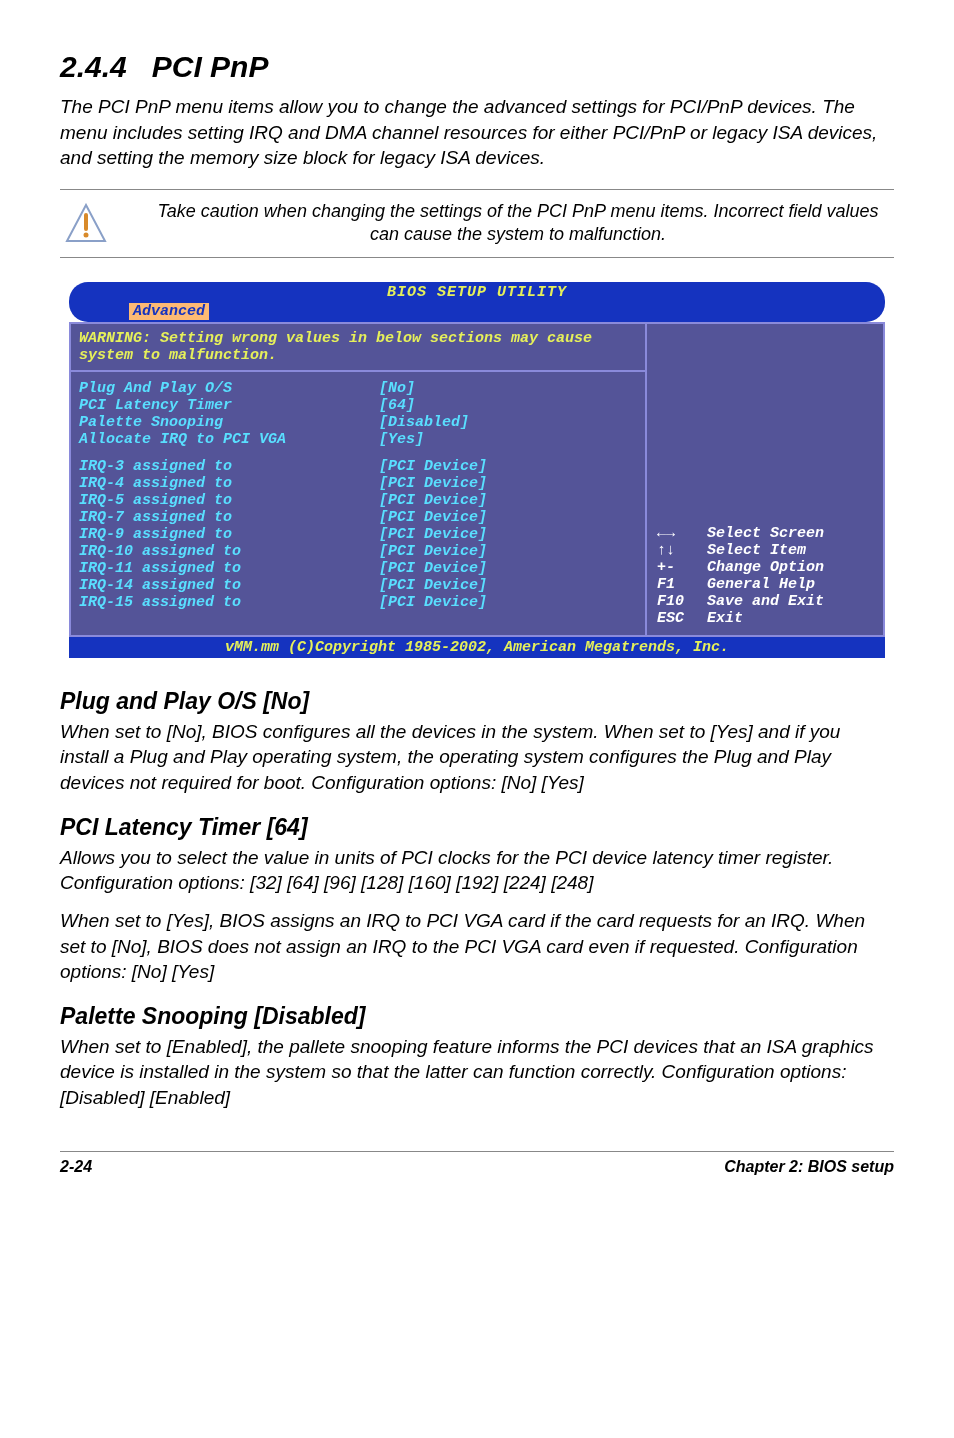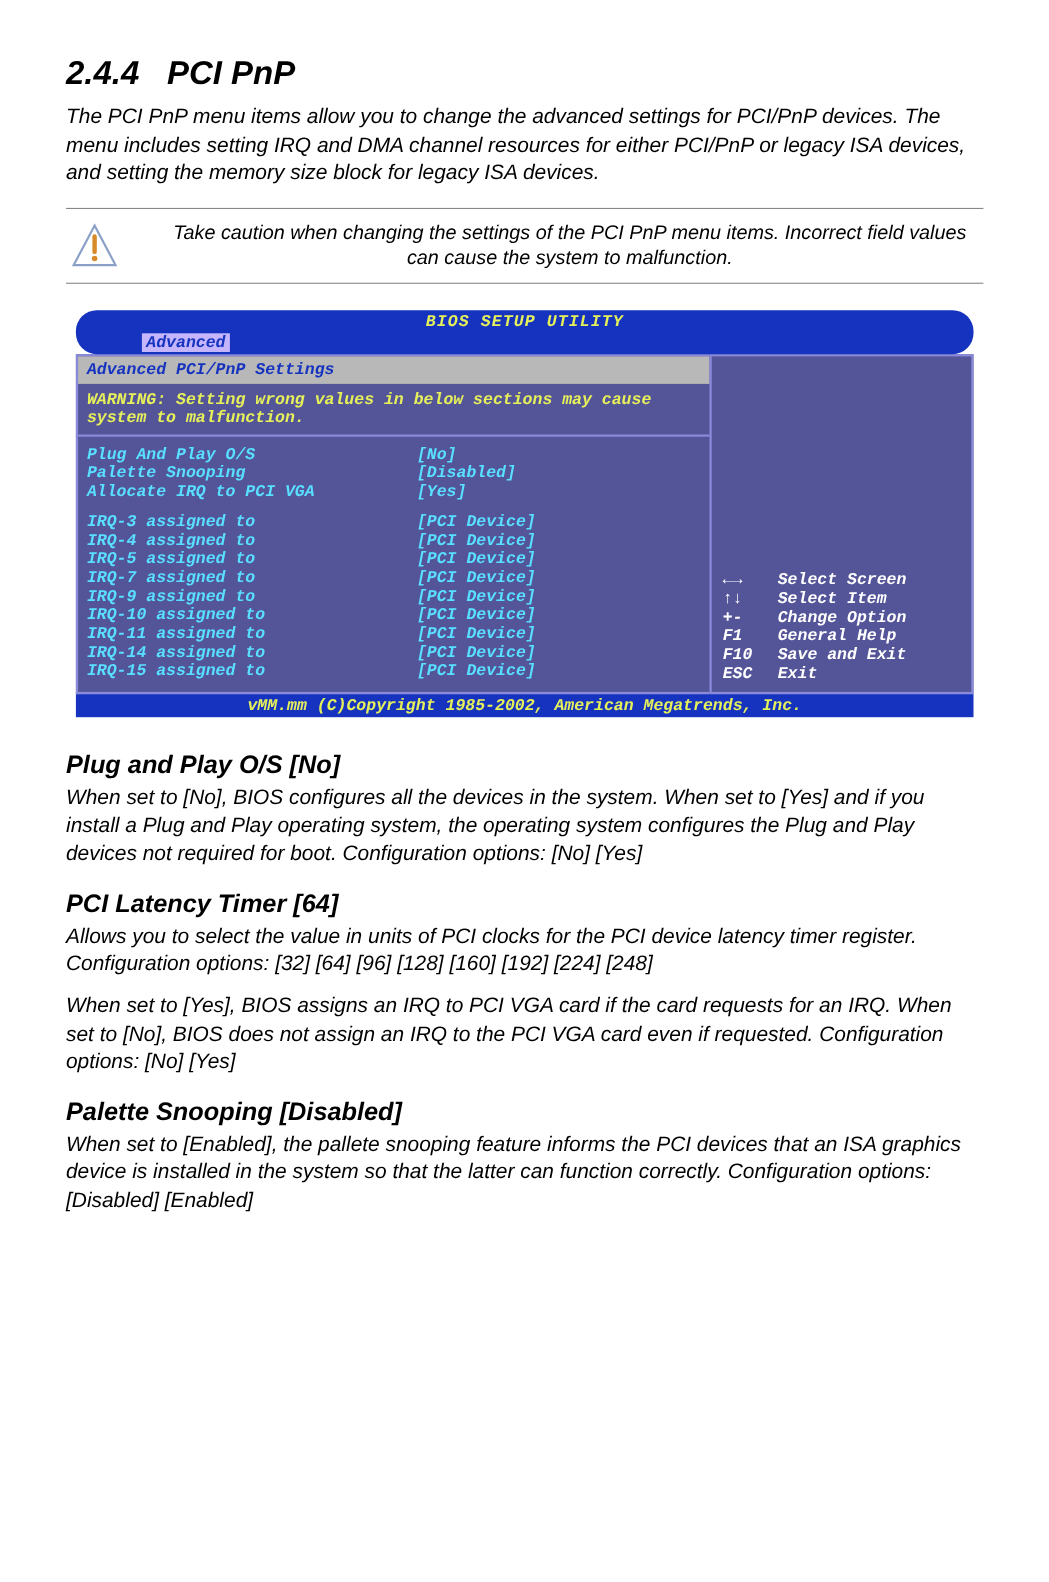--- a/index.html
+++ b/index.html
@@ -62,21 +62,21 @@
     position: relative;
     border-radius: 19px;
   }
   .bios-header-title{ letter-spacing: 1px; }
   .bios-tabs {
     text-align: left;
     padding: 2px 0 2px 60px;
     color: #cfcfff;
   }
   .bios-tab-active {
-    background: #c4b5fd;
+    background: #fdba74;
     color: #1533bf;
     padding: 0 4px;
     font-weight: bold;
   }
   .bios-body {
     display: flex;
     background: #545498;
   }
   .bios-left {
     flex: 1 1 auto;
@@ -100,21 +100,21 @@
     font-weight: bold;
     padding: 4px 8px;
   }
   .bios-warn {
     color: #e6f05a;
     font-weight: bold;
     padding: 6px 8px 6px 8px;
     border-bottom: 2px solid #8a8adb;
   }
   .bios-rows {
-    padding: 8px 8px 10px 8px;
+    padding: 8px 8px 24px 8px;
   }
   .bios-row {
     display: flex;
     color: #59dfff;
     font-weight: bold;
   }
   .bios-row .label { width: 300px; white-space: pre; }
   .bios-row .value { }
   .bios-gap { height: 10px; }
   .legend-row { display:flex; color:#fff; font-weight:bold; }
@@ -173,31 +173,34 @@
 
   <div class="bios-box">
     <div class="bios-header">
       <div class="bios-header-title">BIOS SETUP UTILITY</div>
       <div class="bios-tabs">
         <span class="bios-tab-active">Advanced</span>
       </div>
     </div>
     <div class="bios-body">
       <div class="bios-left">
-        <div class="bios-section-title">Advanced PCI/PnP Settings</div>
         <div class="bios-warn">
           <span>WARNING:</span>
           <span style="font-weight:bold;">Setting wrong values in below sections may cause system to malfunction.</span>
         </div>
         <div class="bios-rows">
           <div class="bios-row">
               <span class="label">Plug And Play O/S</span>
               <span class="value">[No]</span>
             </div>
           <div class="bios-row">
+              <span class="label">PCI Latency Timer</span>
+              <span class="value">[64]</span>
+            </div>
+          <div class="bios-row">
               <span class="label">Palette Snooping</span>
               <span class="value">[Disabled]</span>
             </div>
           <div class="bios-row">
               <span class="label">Allocate IRQ to PCI VGA</span>
               <span class="value">[Yes]</span>
             </div>
           <div class="bios-gap"></div>
           <div class="bios-row">
               <span class="label">IRQ-3 assigned to</span>
@@ -271,14 +274,18 @@
   <p class="opt-desc">When set to [No], BIOS configures all the devices in the system. When set to [Yes] and if you install a Plug and Play operating system, the operating system configures the Plug and Play devices not required for boot. Configuration options: [No] [Yes]</p>
 
   <h2 class="opt">PCI Latency Timer [64]</h2>
   <p class="opt-desc">Allows you to select the value in units of PCI clocks for the PCI device latency timer register. Configuration options: [32] [64] [96] [128] [160] [192] [224] [248]</p>
 
   <p class="opt-desc">When set to [Yes], BIOS assigns an IRQ to PCI VGA card if the card requests for an IRQ. When set to [No], BIOS does not assign an IRQ to the PCI VGA card even if requested. Configuration options: [No] [Yes]</p>
 
   <h2 class="opt">Palette Snooping [Disabled]</h2>
   <p class="opt-desc">When set to [Enabled], the pallete snooping feature informs the PCI devices that an ISA graphics device is installed in the system so that the latter can function correctly. Configuration options: [Disabled] [Enabled]</p>
 
+  <div class="footer">
+    <span>2-24</span>
+    <span>Chapter 2: BIOS setup</span>
+  </div>
 
 </div>
 
 </body></html>

